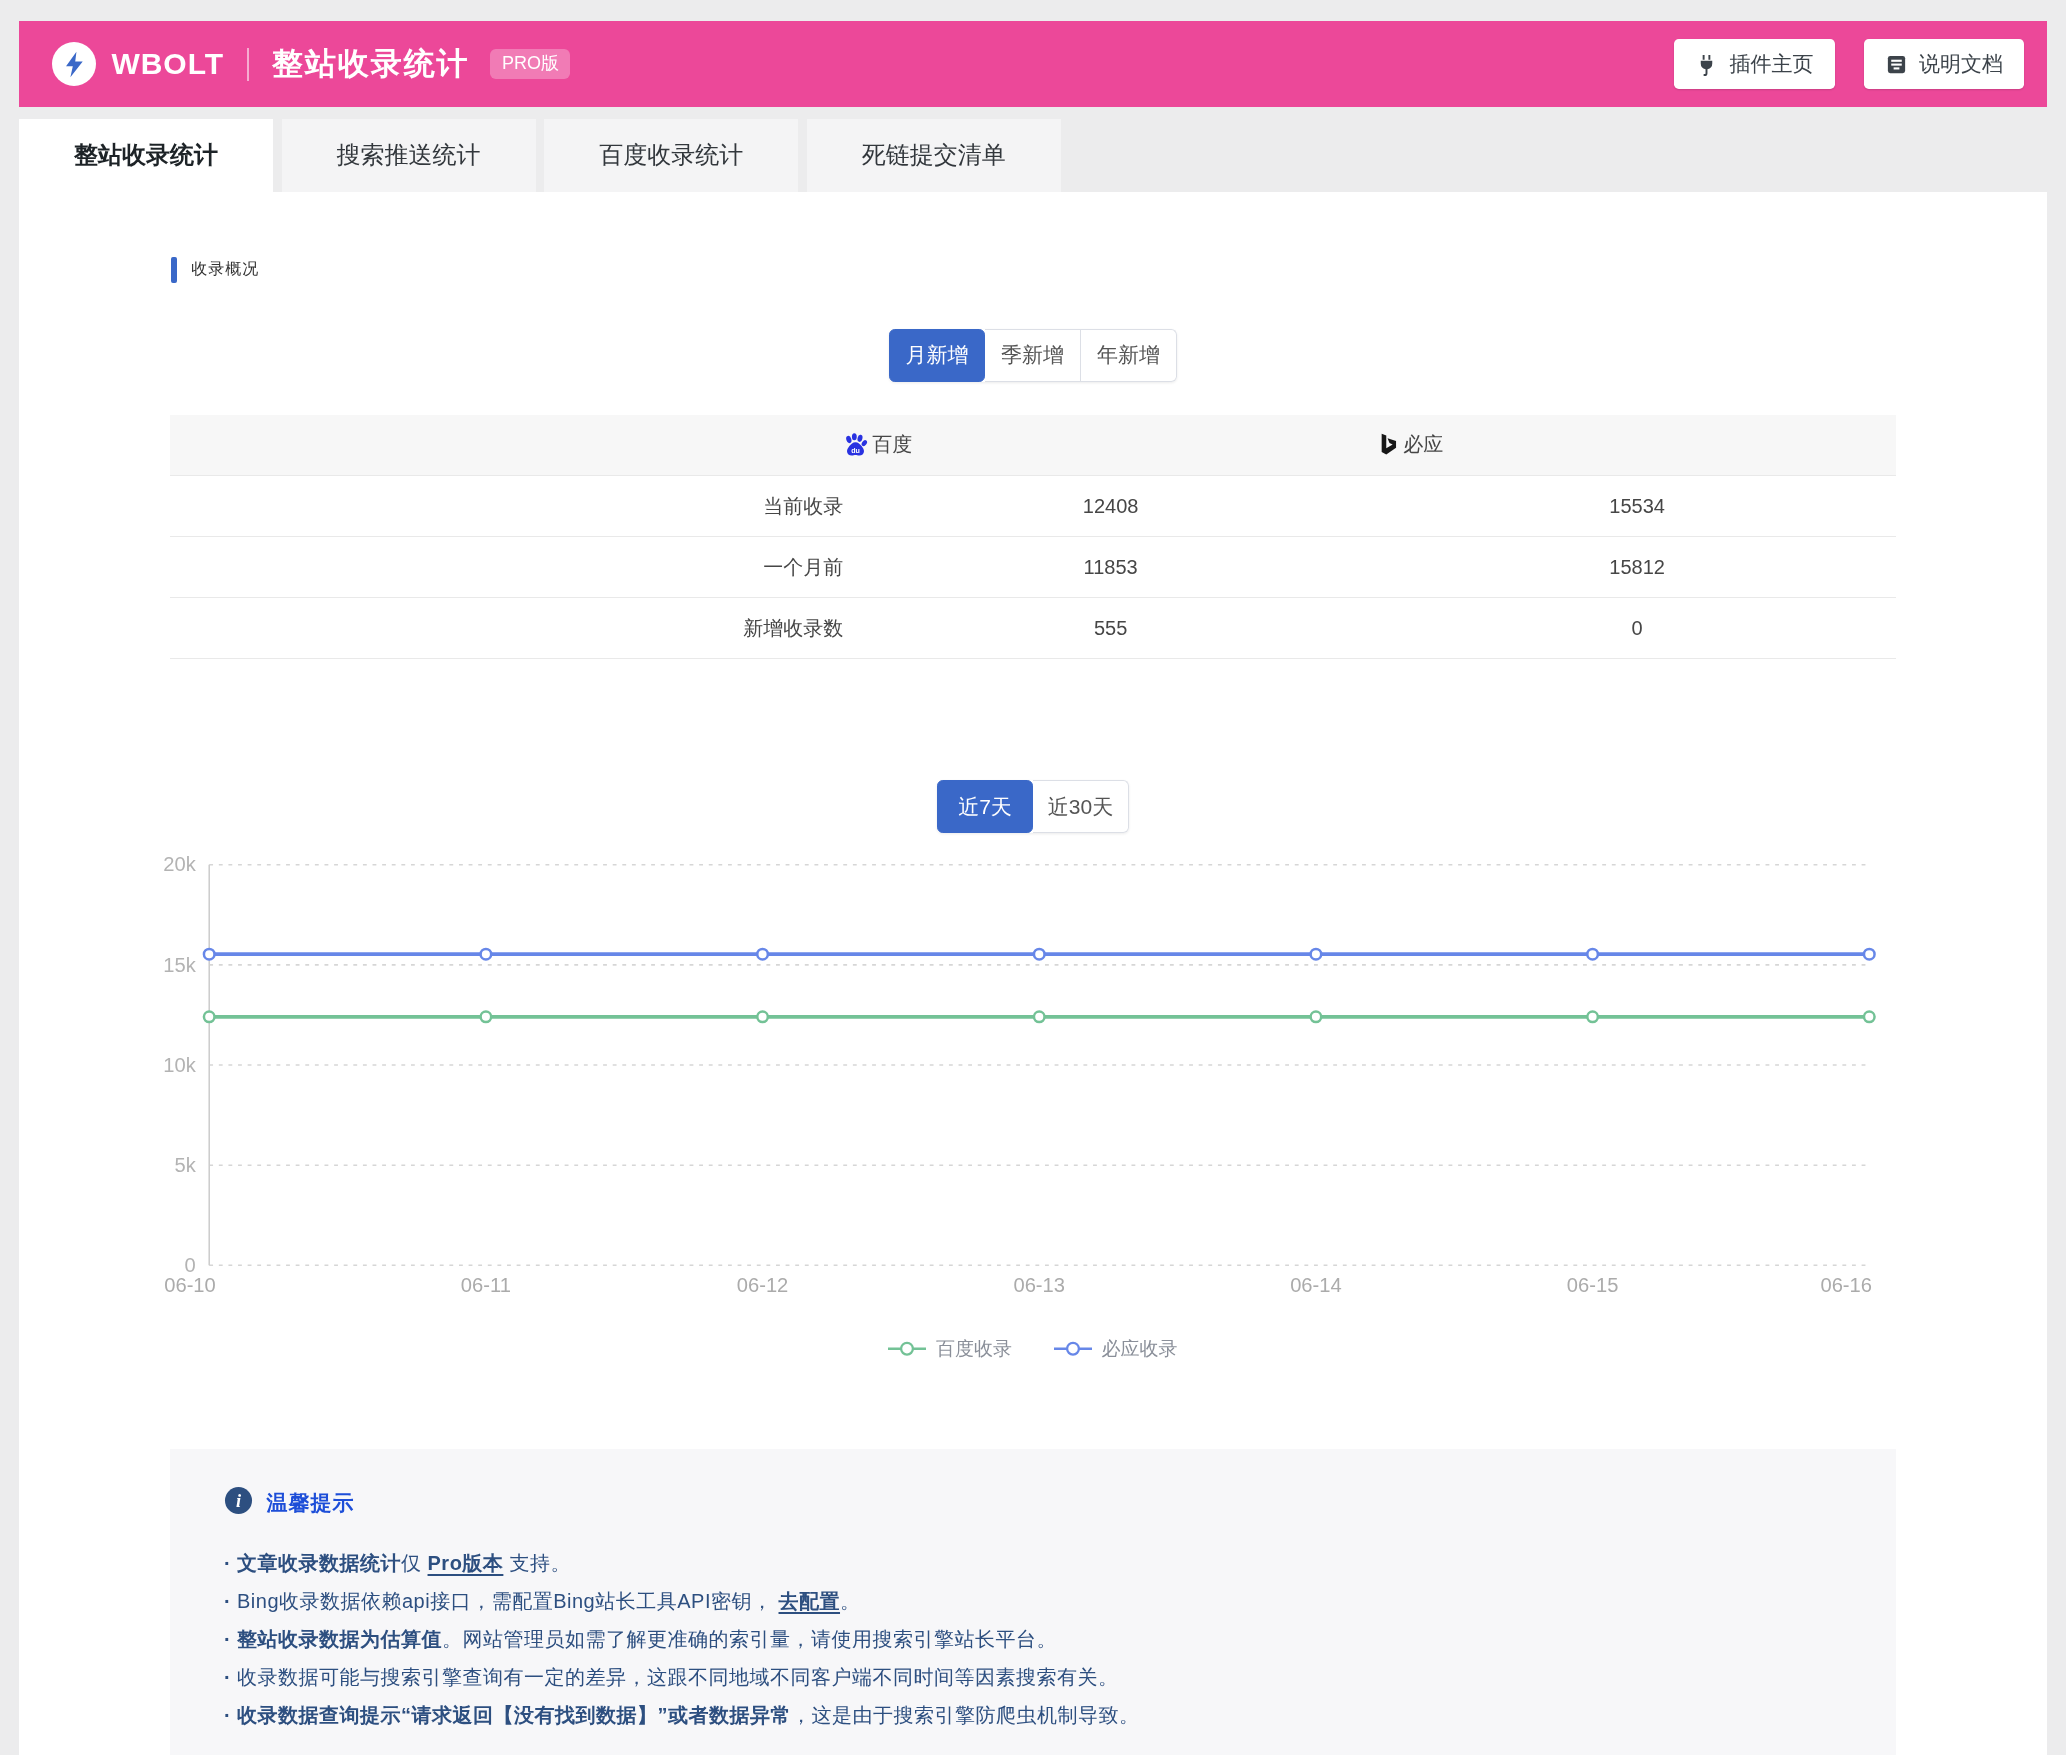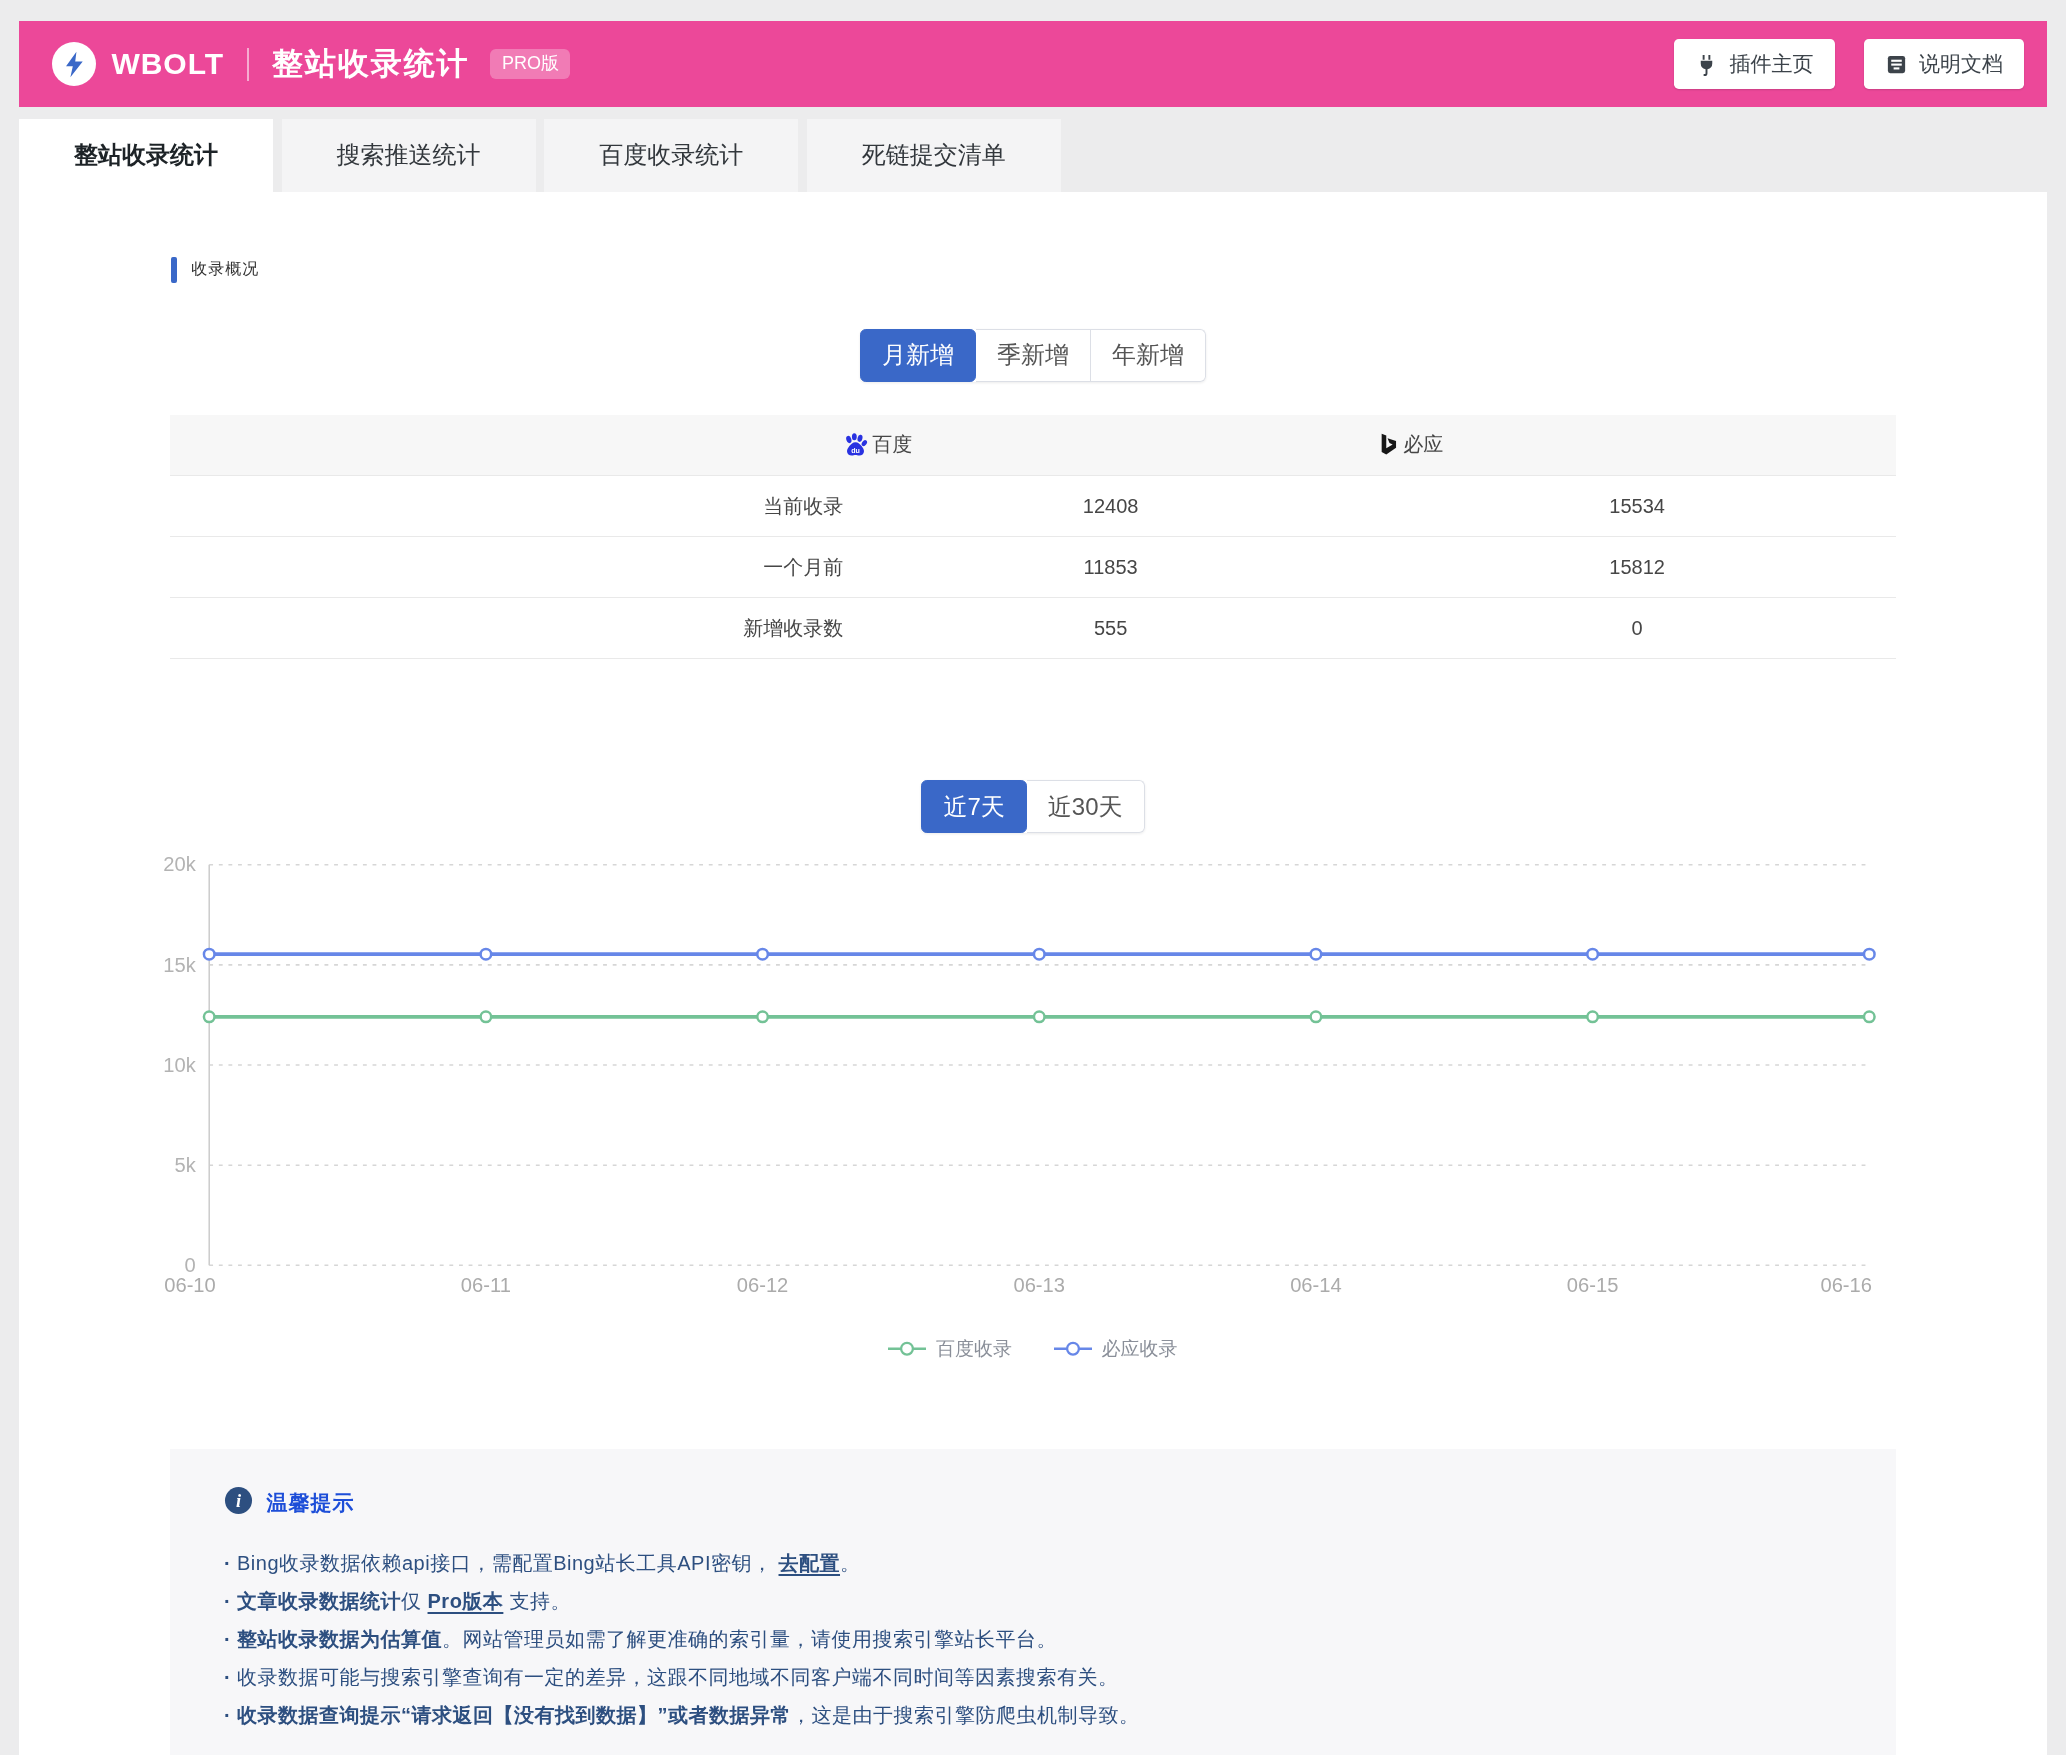--- a/index.html
+++ b/index.html
@@ -49,21 +49,21 @@
   .content { background:#fff; min-height:1548px; padding-bottom:9.6px; }
 
   .section-head { display:flex; align-items:center; padding:65px 0 0 152px; }
   .section-bar { width:5.8px; height:26px; background:#3a68c8; border-radius:1.9px; }
   .section-title { font-size:16px; color:#333; font-weight:500; margin-left:14.4px; letter-spacing:1px; }
 
   .toggle-row { display:flex; justify-content:center; margin-top:46px; }
   .toggle-row.second { margin-top:121px; }
   .toggle-group { display:flex; border-radius:5.8px; box-shadow:0 1px 2.9px rgba(0,0,0,.08); }
   .toggle-btn {
-    min-width:96px; height:53px; padding:0 21px; font-size:24px; color:#555;
+    min-width:96px; height:53px; padding:0 11px; font-size:21px; color:#555;
     background:#fff; border:1px solid #dcdfe6; border-left-width:0;
     display:flex; align-items:center; justify-content:center; cursor:pointer;
     font-family:inherit;
   }
   .toggle-btn:first-child { border-left-width:1px; border-radius:5.8px 0 0 5.8px; }
   .toggle-btn:last-child { border-radius:0 5.8px 5.8px 0; }
   .toggle-btn.active { background:#3a68c8; color:#fff; border-color:#3a68c8; border-radius:5.8px; }
 
   
   table.summary { width:1726px; margin:33px auto 0; border-collapse:collapse; }
@@ -274,22 +274,22 @@
       <div class="tips-head">
         <span>
           <svg width="29" height="29" viewBox="0 0 30 30">
             <circle cx="15" cy="15" r="14" fill="#2d4f80"></circle>
             <text x="15" y="22" font-size="19" font-style="italic" font-weight="bold" font-family="'Liberation Serif','DejaVu Serif',serif" fill="#fff" text-anchor="middle">i</text>
           </svg>
         </span>
         <span class="tips-title">温馨提示</span>
       </div>
       <div class="tips-list" id="tips-list">
+          <div class="tips-item"><span class="dot">·</span><span class="seg-b">文章收录数据统计</span><span>仅 </span><a class="seg-b seg-link">Pro版本</a><span> 支持。</span></div>
           <div class="tips-item"><span class="dot">·</span><span>Bing收录数据依赖api接口，需配置Bing站长工具API密钥， </span><a class="seg-b seg-link">去配置</a><span>。</span></div>
-          <div class="tips-item"><span class="dot">·</span><span class="seg-b">文章收录数据统计</span><span>仅 </span><a class="seg-b seg-link">Pro版本</a><span> 支持。</span></div>
           <div class="tips-item"><span class="dot">·</span><span class="seg-b">整站收录数据为估算值</span><span>。网站管理员如需了解更准确的索引量，请使用搜索引擎站长平台。</span></div>
           <div class="tips-item"><span class="dot">·</span><span>收录数据可能与搜索引擎查询有一定的差异，这跟不同地域不同客户端不同时间等因素搜索有关。</span></div>
           <div class="tips-item"><span class="dot">·</span><span class="seg-b">收录数据查询提示“请求返回【没有找到数据】”或者数据异常</span><span>，这是由于搜索引擎防爬虫机制导致。</span></div>
         </div>
     </div>
 
   </div>
 </div>
 
 

